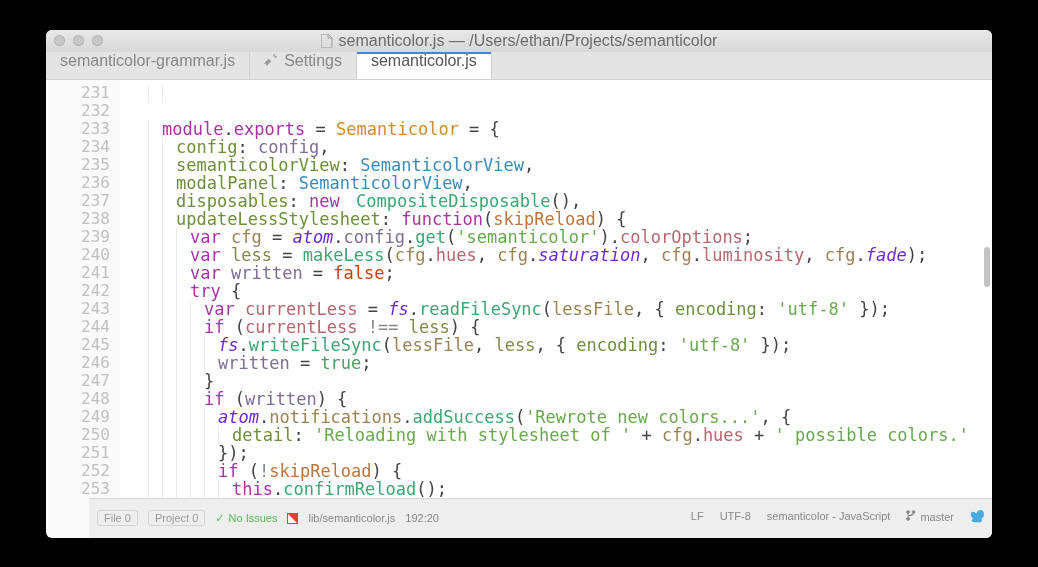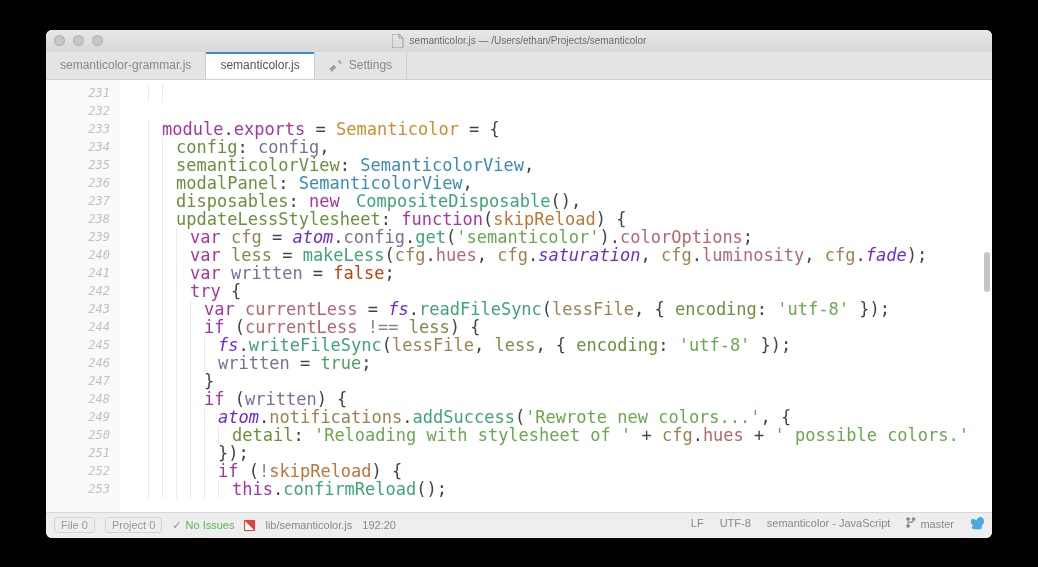--- a/index.html
+++ b/index.html
@@ -29,34 +29,34 @@
   display: flex;
   align-items: center;
   padding: 0 8px;
   position: relative;
 }
 .traffic-lights { display: flex; gap: 8px; }
 .tl { width: 11px; height: 11px; border-radius: 50%; background: #c7c7c7; border: 0.5px solid rgba(0,0,0,0.1); }
 .title-wrap {
   position: absolute; left: 0; right: 0;
   display: flex; align-items: center; justify-content: center; gap: 6px;
-  font-size: 10px; color: #6b6b6b;
+  font-size: 16px; color: #6b6b6b;
   pointer-events: none;
 }
 .file-icon-svg { width: 12px; height: 14px; }
 .tabbar {
   display: flex;
   background: #e4e4e4;
   border-bottom: 1px solid #d0d0d0;
   height: 28px;
 }
 .tab {
-  display: flex; align-items: center; gap: 6px;
+  display: flex; gap: 6px;
   padding: 0 14px;
-  font-size: 12px;
+  font-size: 16px;
   color: #888;
   border-right: 1px solid #d0d0d0;
   cursor: default;
 }
 .tab.active {
   background: #fff;
   color: #555;
   box-shadow: inset 0 2px 0 #3a89da;
 }
 .settings-icon { display: inline-flex; }
@@ -66,26 +66,25 @@
   background: #fff;
   overflow: hidden;
   position: relative;
 }
 .gutter {
   width: 74px;
   background: #fafafa;
   text-align: right;
   padding-right: 10px;
   font-family: Menlo, Consolas, monospace;
-  font-size: 12px;
+  font-size: 16px;
   color: #c0c0c0;
   line-height: 18px;
   padding-top: 4px;
   user-select: none;
-  font-style: italic;
 }
 .gutter-line { height: 18px; border-left: 4px solid transparent; }
 .code {
   flex: 1;
   font-family: Menlo, Consolas, monospace;
   font-size: 17px;
   line-height: 18px;
   padding-top: 4px;
   padding-left: 28px;
   white-space: pre;
@@ -93,29 +92,30 @@
   overflow: hidden;
 }
 .code-line { height: 18px; }
 .scroll-ind {
   position: absolute; right: 2px; top: 40%;
   width: 6px; height: 40px;
   background: #c4c4c4; border-radius: 3px;
 }
 .ind-gap { border-left: 1px solid #eaeaea; display: inline-block; width: 14px; height: 18px; vertical-align: top; }
 .statusbar {
-  height: 26px;
+  height: 40px;
   background: #eee;
   border-top: 1px solid #d8d8d8;
   display: flex;
   align-items: center;
   font-size: 11px;
   color: #888;
   padding: 0 8px;
   gap: 14px;
+  margin-left: 43px;
 }
 .sb-left { display: flex; gap: 10px; align-items: center; }
 .sb-right { margin-left: auto; display: flex; gap: 16px; align-items: flex-start; }
 .pill { border: 1px solid #d4d4d4; border-radius: 3px; padding: 1px 6px; color: #999; }
 .noissues { color: #55b955; display: flex; align-items: center; gap: 4px; }
 .check { color: #55b955; }
 .redbox { width: 11px; height: 11px; display: inline-block; background: linear-gradient(45deg, #fff 48%, #e93e3e 52%); border: 1px solid #e93e3e; }
 .branch-icon { display: inline-flex; }
 .squirrel { color: #4aa9e0; }
 
@@ -153,30 +153,30 @@
           <path d="M7 0v4h4" fill="none" stroke="#9a9a9a" stroke-width="1"></path>
         </svg>
       <span>semanticolor.js — /Users/ethan/Projects/semanticolor</span>
     </div>
   </div>
 
   <div class="tabbar">
     <div class="tab">
       <span>semanticolor-grammar.js</span>
     </div>
-    <div class="tab active">
-      <span>semanticolor.js</span>
-    </div>
     <div class="tab">
       <span class="settings-icon">
         <svg width="14" height="14" viewBox="0 0 16 16">
             <path fill="#9a9a9a" d="M13 3l-1.5 1.5 1 1L14 4l1 1-2 2-3-3 2-2 1 1zM2 11l3 3-2 2-1-1 1.5-1.5-1-1L1 14l-1-1 2-2zm3.3-3.3l3 3L4 15l-3-3 4.3-4.3z"></path>
           </svg>
       </span>
       <span>Settings</span>
+    </div>
+    <div class="tab active">
+      <span>semanticolor.js</span>
     </div>
   </div>
 
   <div class="editor">
     <div class="gutter">
         <div class="gutter-line">231</div>
         <div class="gutter-line">232</div>
         <div class="gutter-line">233</div>
         <div class="gutter-line">234</div>
         <div class="gutter-line">235</div>

